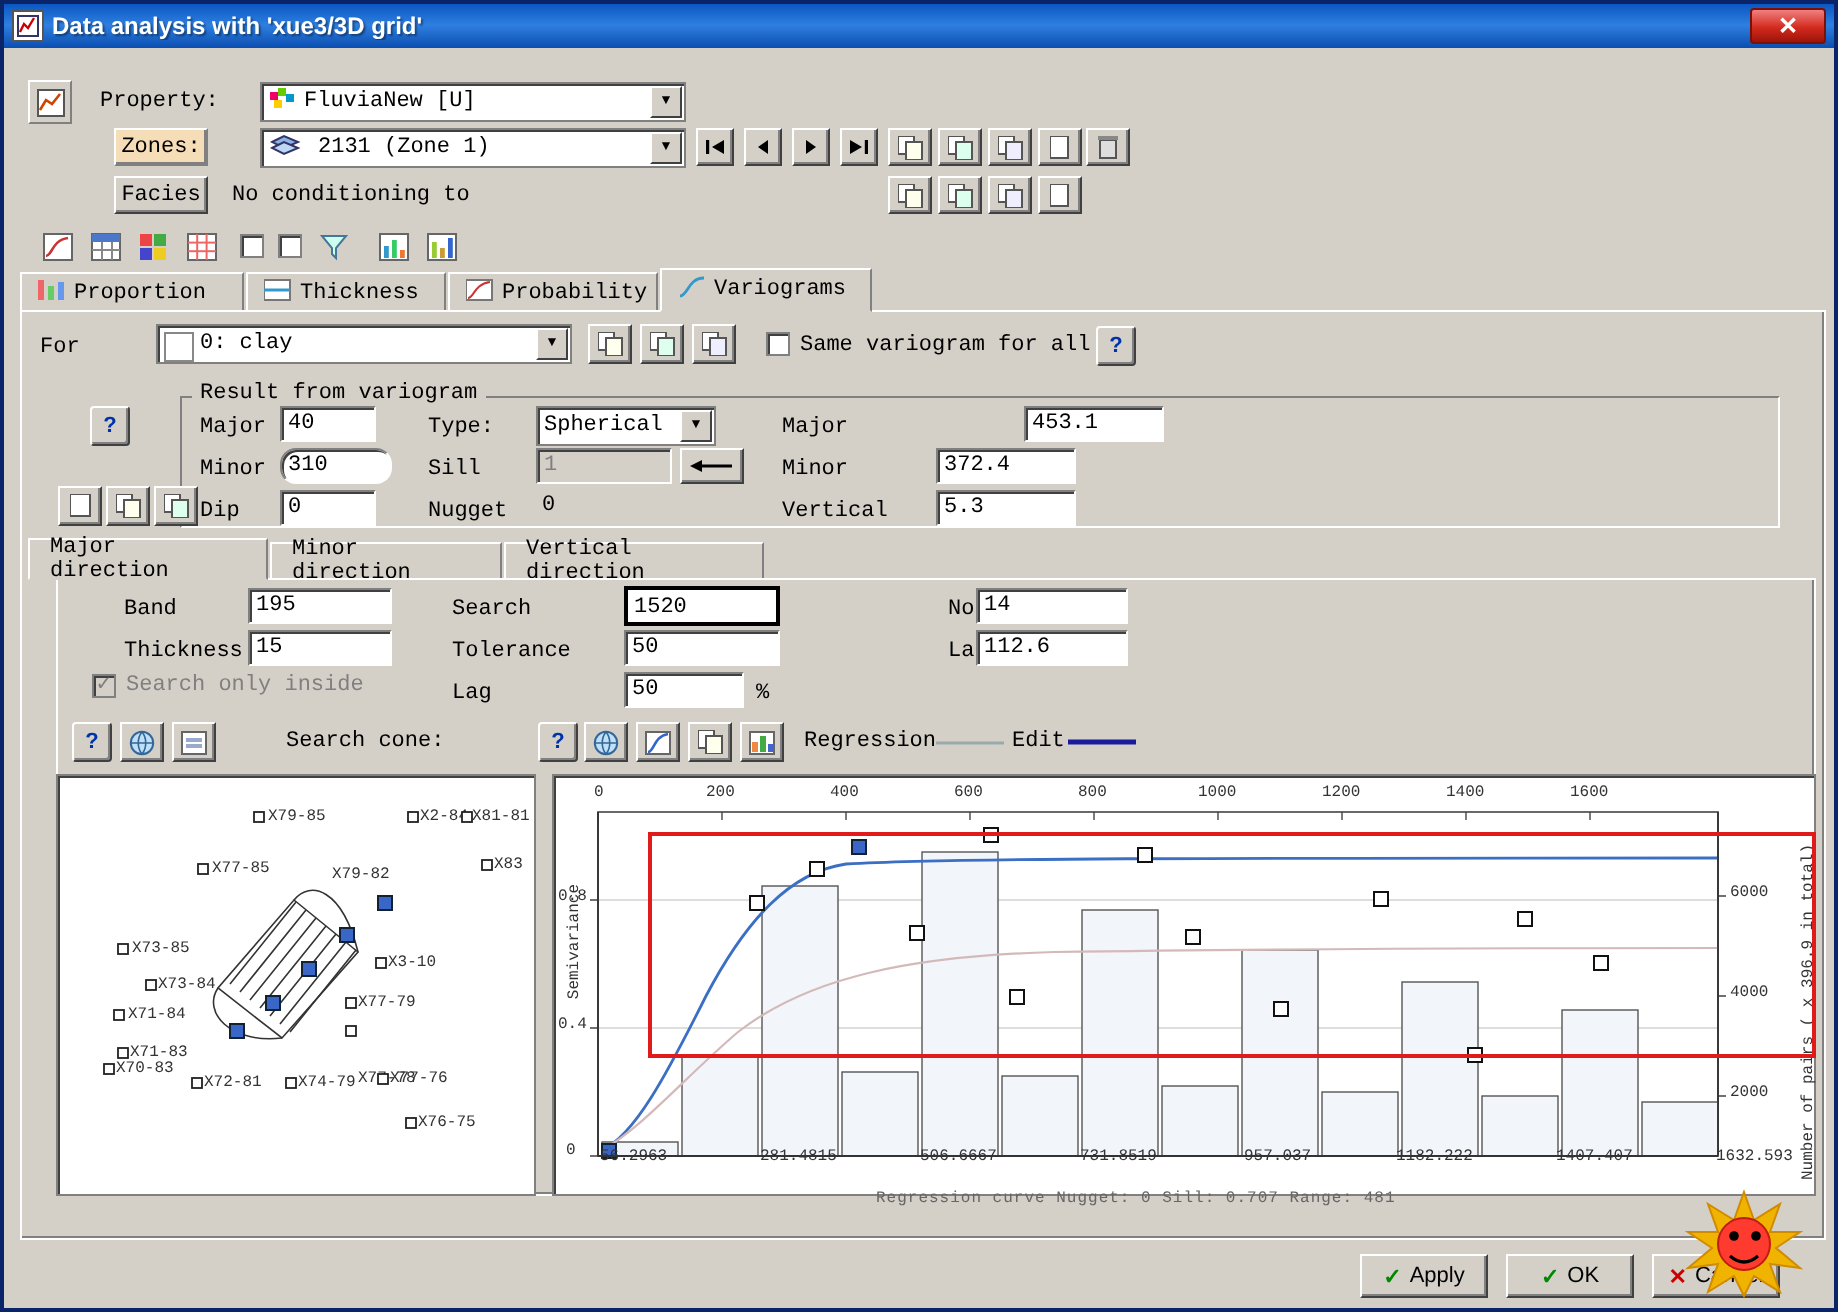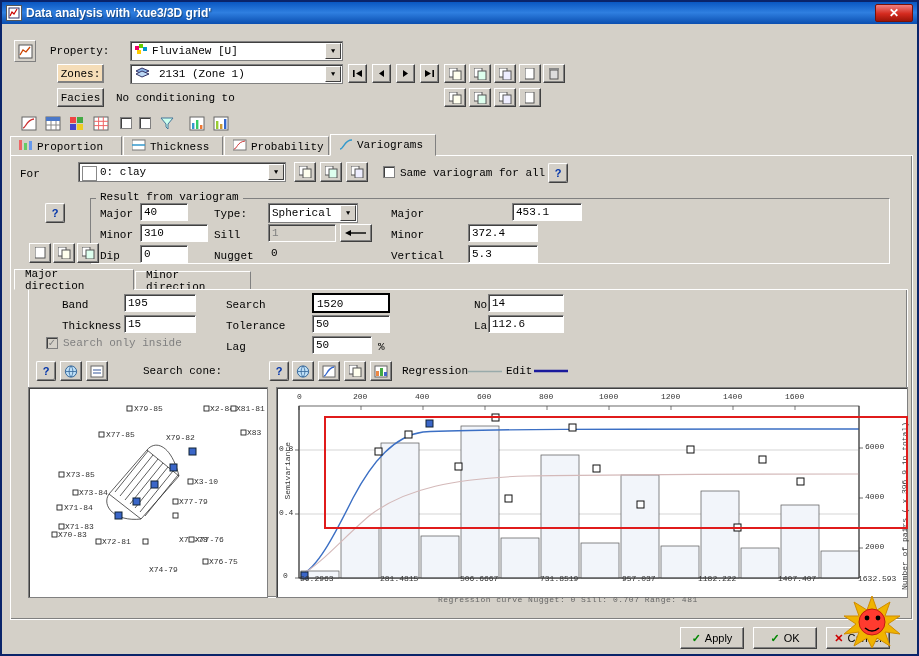--- a/index.html
+++ b/index.html
@@ -420,21 +420,21 @@
   <div class="help" style="position:absolute;left:546px;top:161px;">?</div>
 
   <div class="grp" style="left:88px;top:196px;width:800px;height:66px;"></div>
   <div style="position:absolute;left:94px;top:189px;background:#d4d0c8;padding:0 4px;" class="lbl">Result from variogram</div>
 
   <div class="help" style="position:absolute;left:43px;top:201px;">?</div>
 
   <div class="lbl" style="position:absolute;left:98px;top:206px;">Major</div>
   <div class="txtbox" style="position:absolute;left:138px;top:201px;width:48px;">40</div>
   <div class="lbl" style="position:absolute;left:98px;top:227px;">Minor</div>
-  <div class="txtbox" style="position:absolute;left:138px;top:222px;width:68px;">310</div>
+  <div class="txtbox" style="position:absolute;left:138px;top:222px;width:56px;border-radius:8px;">310</div>
   <div class="lbl" style="position:absolute;left:98px;top:248px;">Dip</div>
   <div class="txtbox" style="position:absolute;left:138px;top:243px;width:48px;">0</div>
 
   <div class="btn" style="position:absolute;left:27px;top:241px;width:22px;height:20px;">
     <svg width="11" height="12" viewBox="0 0 11 12">
         <rect x="0" y="0" width="10" height="11" fill="#fff" stroke="#555"></rect>
       </svg>
   </div>
   <div class="btn" style="position:absolute;left:51px;top:241px;width:22px;height:20px;">
     <svg width="13" height="12" viewBox="0 0 13 12">
@@ -471,20 +471,23 @@
   <div class="txtbox" style="position:absolute;left:466px;top:222px;width:70px;">372.4</div>
   <div class="lbl" style="position:absolute;left:389px;top:248px;">Vertical</div>
   <div class="txtbox" style="position:absolute;left:466px;top:243px;width:70px;">5.3</div>
 
   <div class="subtabstrip">
     <div class="subtab active" style="left:0px;width:120px;">
       <span>Major direction</span>
     </div>
     <div class="subtab" style="left:121px;width:116px;">
       <span>Minor direction</span>
+    </div>
+    <div class="subtab" style="left:238px;width:130px;">
+      <span>Vertical direction</span>
     </div>
   </div>
   <div class="subbody"></div>
 
   <div class="lbl" style="position:absolute;left:60px;top:297px;">Band</div>
   <div class="txtbox" style="position:absolute;left:122px;top:292px;width:72px;">195</div>
   <div class="lbl" style="position:absolute;left:60px;top:318px;">Thickness</div>
   <div class="txtbox" style="position:absolute;left:122px;top:313px;width:72px;">15</div>
   <div class="chk dis" style="position:absolute;left:44px;top:335px;">✓</div>
   <div class="lbl" style="position:absolute;left:61px;top:335px;color:#808080;">Search only inside</div>
@@ -580,21 +583,21 @@
       <span style="position:absolute;left:218px;top:40px;" class="axis-lbl">X83</span>
       <span style="position:absolute;left:37px;top:82px;" class="axis-lbl">X73-85</span>
       <span style="position:absolute;left:50px;top:100px;" class="axis-lbl">X73-84</span>
       <span style="position:absolute;left:165px;top:89px;" class="axis-lbl">X3-10</span>
       <span style="position:absolute;left:35px;top:115px;" class="axis-lbl">X71-84</span>
       <span style="position:absolute;left:150px;top:109px;" class="axis-lbl">X77-79</span>
       <span style="position:absolute;left:150px;top:123px;margin-top:24px;" class="axis-lbl">X77-78</span>
       <span style="position:absolute;left:36px;top:134px;" class="axis-lbl">X71-83</span>
       <span style="position:absolute;left:29px;top:142px;" class="axis-lbl">X70-83</span>
       <span style="position:absolute;left:73px;top:149px;" class="axis-lbl">X72-81</span>
-      <span style="position:absolute;left:120px;top:149px;margin-top:28px;" class="axis-lbl">X74-79</span>
+      <span style="position:absolute;left:120px;top:149px;" class="axis-lbl">X74-79</span>
       <span style="position:absolute;left:166px;top:147px;" class="axis-lbl">X77-76</span>
       <span style="position:absolute;left:180px;top:169px;" class="axis-lbl">X76-75</span>
     </div>
     <svg style="position:absolute;left:0;top:0;" width="238" height="209">
       <g fill="#fff" stroke="#222" stroke-width="0.9">
         <rect x="98" y="18" width="5" height="5"></rect>
           <rect x="70" y="44" width="5" height="5"></rect>
         <rect x="175" y="18" width="5" height="5"></rect>
           <rect x="202" y="18" width="5" height="5"></rect>
         <rect x="212" y="42" width="5" height="5"></rect>

